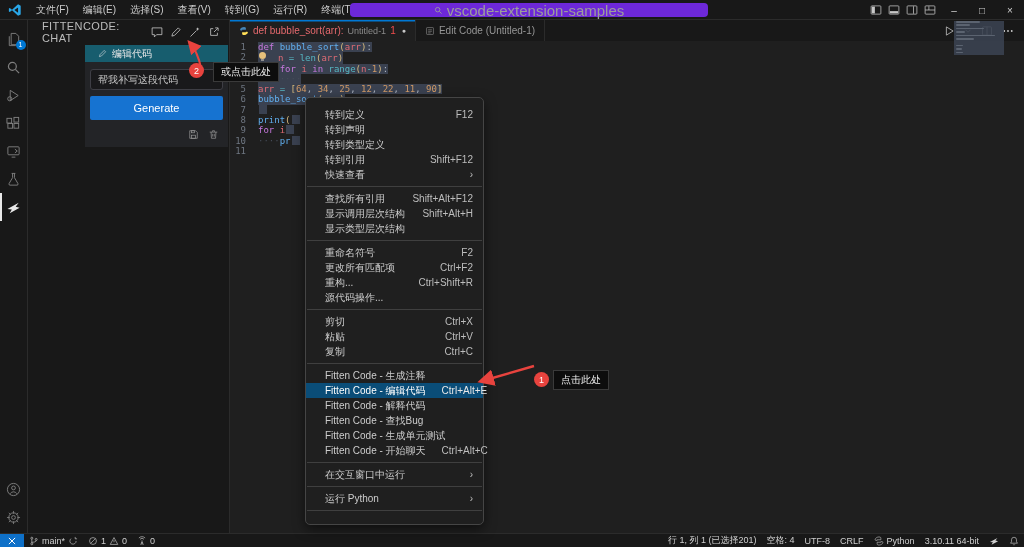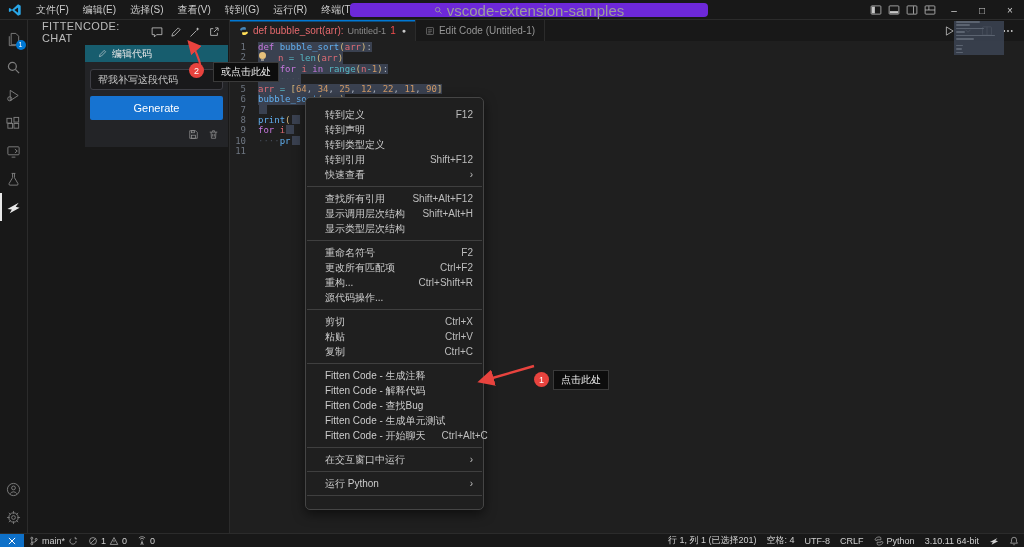--- a/index.html
+++ b/index.html
@@ -377,20 +377,24 @@
       <span class="mi-key">Ctrl+V</span>
     </div>
     <div class="menu-item">
       <span class="mi-label">复制</span>
       <span class="mi-key">Ctrl+C</span>
     </div>
     <div class="menu-sep"></div>
     <div class="menu-item">
       <span class="mi-label">Fitten Code - 生成注释</span>
     </div>
+    <div class="menu-item hl">
+      <span class="mi-label">Fitten Code - 编辑代码</span>
+      <span class="mi-key">Ctrl+Alt+E</span>
+    </div>
     <div class="menu-item">
       <span class="mi-label">Fitten Code - 解释代码</span>
     </div>
     <div class="menu-item">
       <span class="mi-label">Fitten Code - 查找Bug</span>
     </div>
     <div class="menu-item">
       <span class="mi-label">Fitten Code - 生成单元测试</span>
     </div>
     <div class="menu-item">

